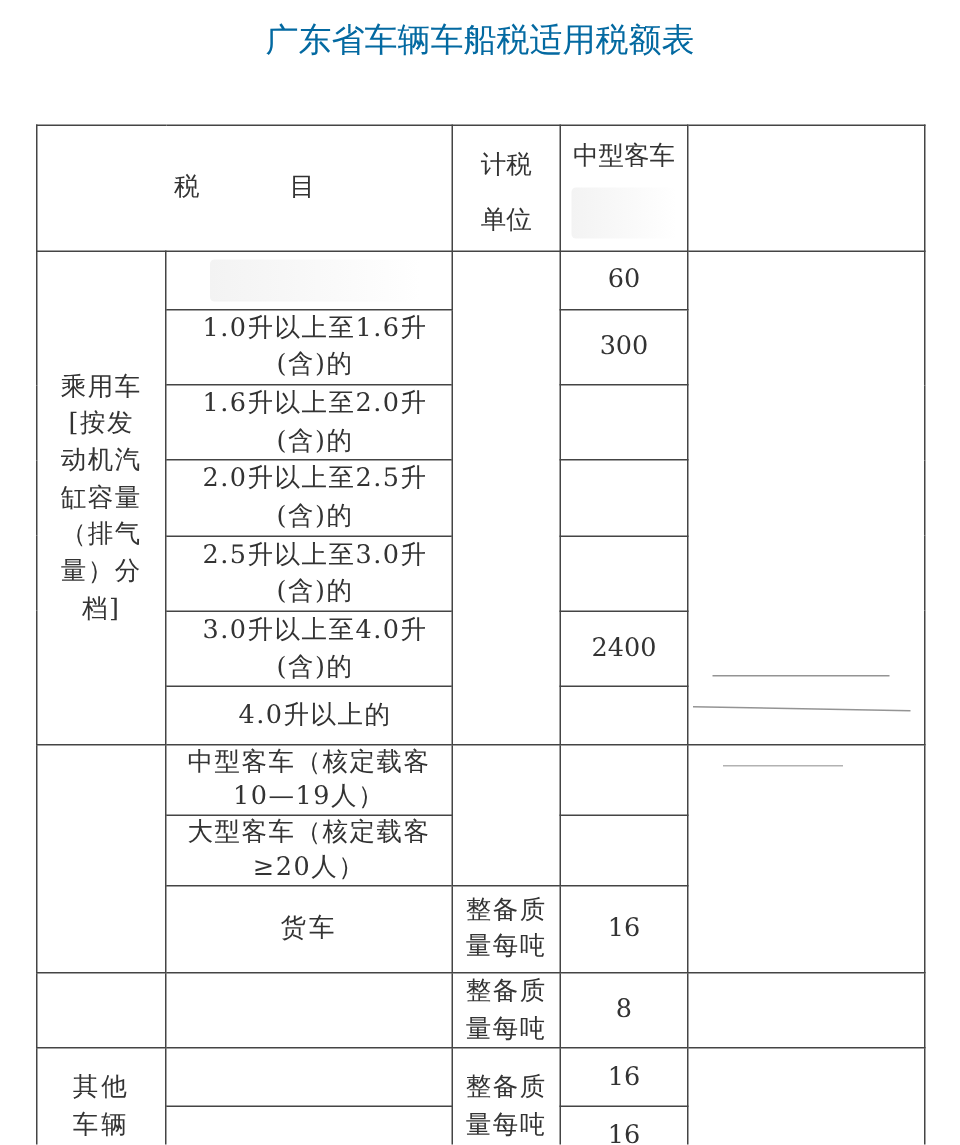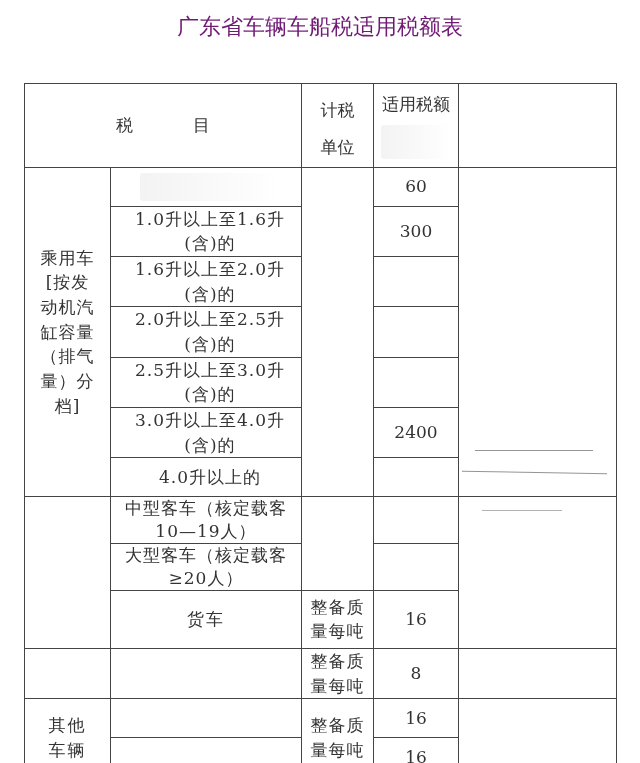--- a/index.html
+++ b/index.html
@@ -1,19 +1,19 @@
 <!DOCTYPE html>
 <html><head>
 <meta charset="utf-8">
 <style>
   html, body { margin: 0; padding: 0; background: #ffffff; }
   body { width: 640px; height: 763px; position: relative; overflow: hidden;
          font-family: "DejaVu Serif", serif; color: #333; }
   .title { position: absolute; top: 12px; left: 0; width: 640px; text-align: center;
-           font-family: "DejaVu Sans", sans-serif; font-size: 22px; color: #701a75; letter-spacing: 0px; }
+           font-family: "DejaVu Sans", sans-serif; font-size: 22px; color: #0369a1; letter-spacing: 0px; }
   table.tax { position: absolute; left: 24px; top: 83px; border-collapse: collapse;
               table-layout: fixed; width: 592px; }
   table.tax td { border: 1.5px solid #444; padding: 0; font-size: 17px; color: #333;
                  vertical-align: middle; text-align: center; line-height: 1.45; }
   .hdr-item { letter-spacing: 0; }
   .hdr-item span.gap { display: inline-block; width: 60px; }
   .left { text-align: right; padding-left: 8px !important; letter-spacing: 1px; }
   .cat { font-size: 13px; letter-spacing: 1px; }
   .blur { display: inline-block; background: linear-gradient(90deg,#f3f3f3,#fafafa 60%,#ffffff); border-radius: 3px; }
   .faint-line { position: absolute; height: 1px; background: #666; opacity: 0.7; }
@@ -35,21 +35,21 @@
   <tbody>
       <tr style="height:77px">
     <td colspan="2" class="hdr-item">
       <span>税</span><span class="gap"></span><span>目</span>
     </td>
     <td style="vertical-align:top;padding-top:8px;line-height:2.2;">
       <div>计税</div>
       <div>单位</div>
     </td>
     <td style="vertical-align:top;padding-top:8px;">
-      <div>适用税额</div>
+      <div>中型客车</div>
       <div class="blur" style="width:70px;height:34px;margin-top:8px;"></div>
     </td>
     <td></td>
   </tr>
 
   <tr style="height:39px">
     <td rowspan="7" class="cat" style="padding:0 14px;">
       <span>乘用车[按发动机汽缸容量（排气量）分档]</span>
     </td>
     <td class="left">

